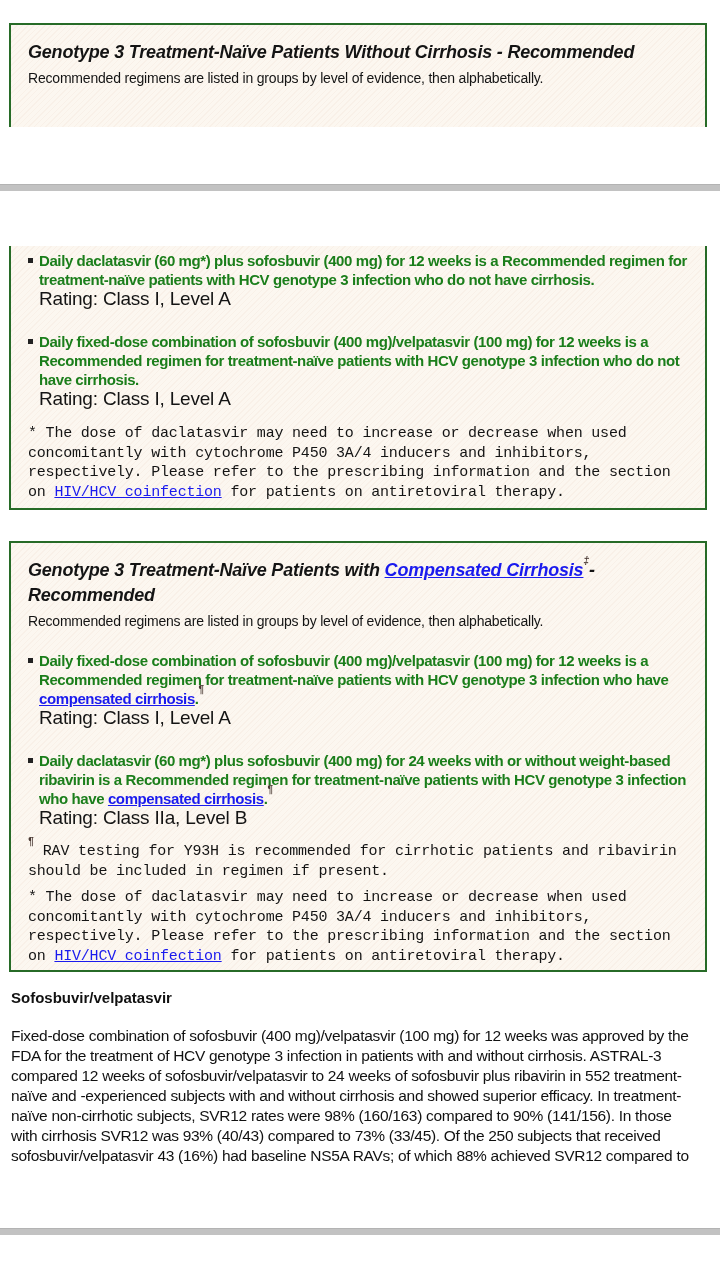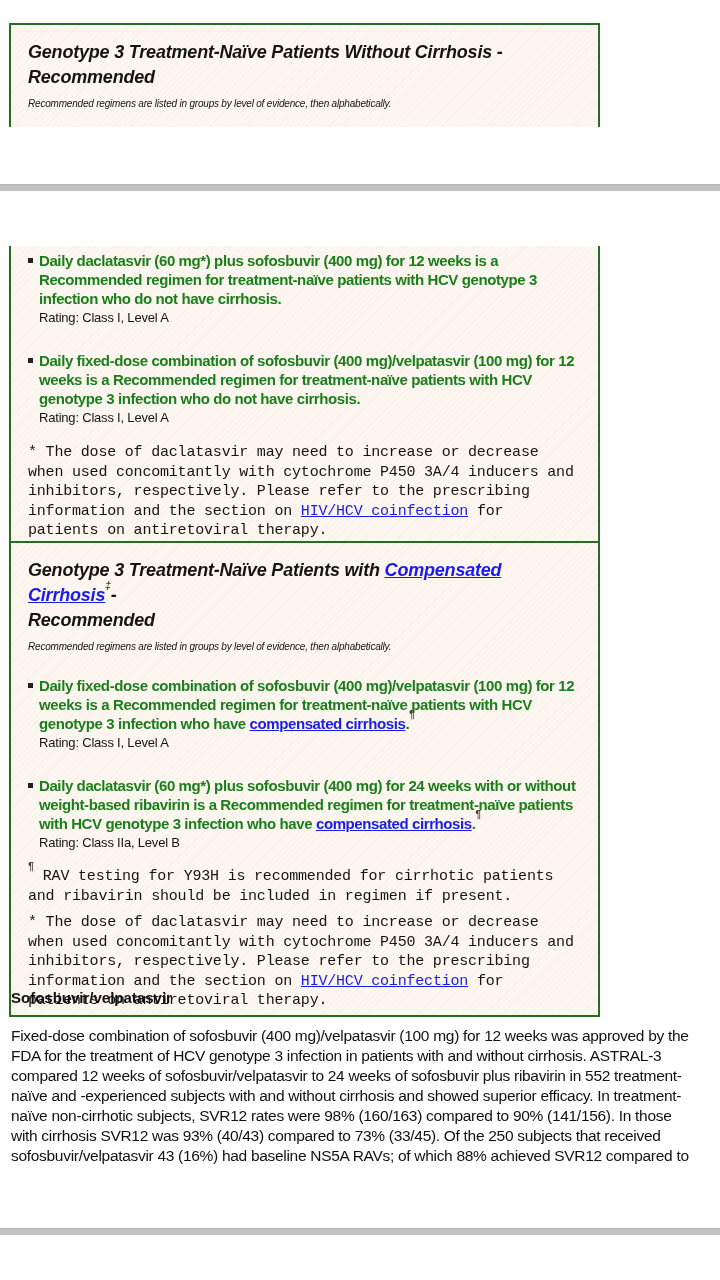--- a/index.html
+++ b/index.html
@@ -5,51 +5,51 @@
   html,body{margin:0;padding:0;}
   body{
     width:720px;height:1280px;position:relative;overflow:hidden;
     background:#ffffff;color:#111;
     font-family:"Liberation Sans","DejaVu Sans",sans-serif;
   }
   .page{position:absolute;inset:0;}
 
   
   .box{
-    position:absolute;left:9px;width:591px;box-sizing:border-box;
+    position:absolute;left:9px;width:698px;box-sizing:border-box;
     background:#fcf7f0;
     background-image:repeating-linear-gradient(135deg,rgba(232,206,190,0.16) 0 1px,rgba(0,0,0,0) 1px 4px);
     border:2px solid #276b27;
     padding:15px 17px 4px 17px;
   }
   .box--header{top:23px;height:104px;border-bottom:none;overflow:hidden;}
   .box--cont{top:246px;min-height:264px;border-top:none;padding-top:5px;}
   .box--full{top:541px;min-height:421px;}
 
   .box-title{
     margin:0;font-size:18px;line-height:25px;font-weight:bold;font-style:italic;
     color:#141414;letter-spacing:-0.2px;
   }
   .box-subtitle{
-    margin:4px 0 0 0;font-size:10px;line-height:19px;font-style:italic;color:#141414;
+    margin:4px 0 0 0;font-size:14px;line-height:19px;color:#141414;
     letter-spacing:-0.2px;
   }
 
   ul.rec-list{list-style:none;margin:20px 0 0 0;padding:0;}
   .box--cont ul.rec-list{margin-top:0;}
   ul.rec-list li{position:relative;padding-left:11px;}
   ul.rec-list li + li{margin-top:24px;}
   ul.rec-list li::before{
     content:"";position:absolute;left:0;top:7px;width:5px;height:5px;background:#222;
   }
   .bullet-text{
     margin:0;font-size:15px;line-height:19px;font-weight:bold;color:#1b7e1b;
     letter-spacing:-0.4px;
   }
-  .rating{margin:0;font-size:13px;line-height:19px;color:#141414;letter-spacing:-0.2px;}
+  .rating{margin:0;font-size:19px;line-height:19px;color:#141414;letter-spacing:-0.2px;}
 
   .fn-block{margin-top:15px;}
   .box-footnote{margin:0;font-size:15px;line-height:19.5px;color:#141414;letter-spacing:-0.2px;font-family:Liberation Mono, monospace;}
   .box-footnote + .box-footnote{margin-top:8px;}
   .box-footnote.fn-star{margin-top:7px;}
   .box--cont .fn-block{margin-top:16px;}
 
   a{color:#1a1aee;text-decoration:underline;cursor:pointer;}
   sup{
     font-size:10px;line-height:0;position:relative;top:-5px;color:#4a3a34;font-weight:bold;

